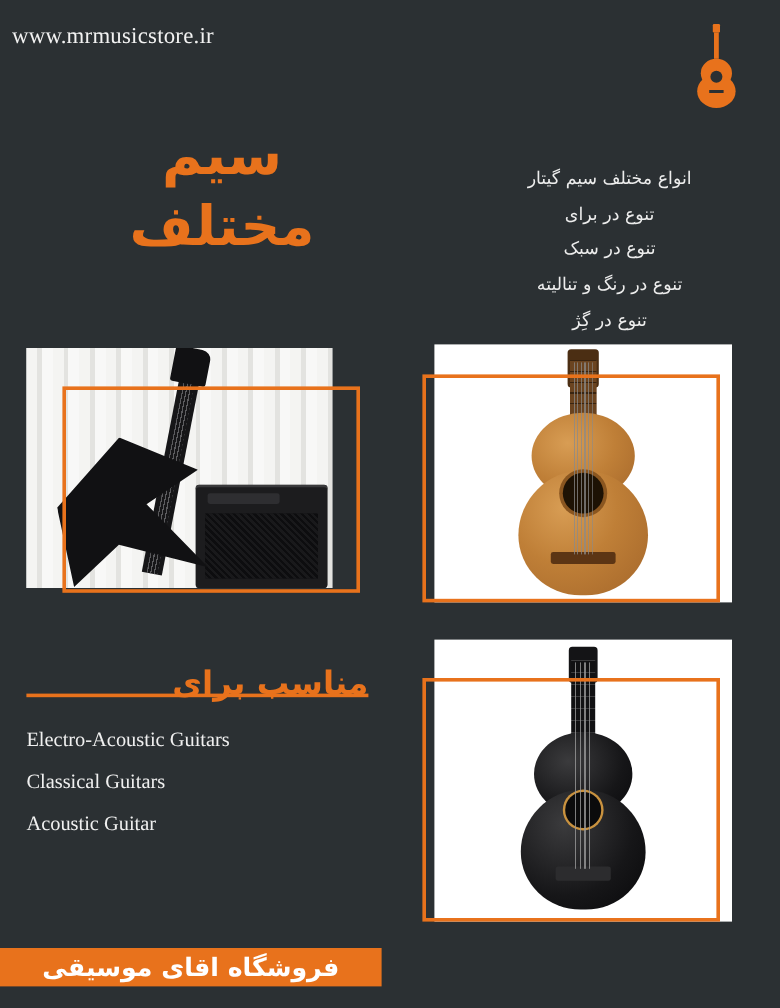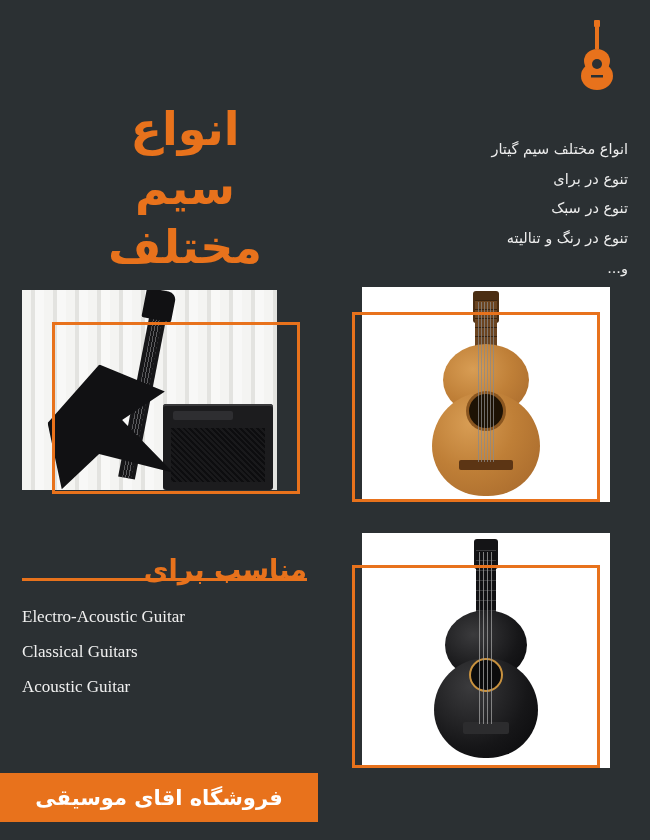--- a/index.html
+++ b/index.html
@@ -52,21 +52,21 @@
   }
   .headline .l1 { display: block; }
   .headline .l2 { display: block; }
 
   
   .features {
     position: absolute;
     right: 22px;
     top: 135px;
     width: 240px;
-    text-align: right;
+    text-align: center;
     direction: rtl;
     color: #ededed;
     font-family: "DejaVu Sans", sans-serif;
     font-size: 14.5px;
     line-height: 2.05;
   }
   .features div { white-space: nowrap; }
 
   
   .photo {
@@ -254,62 +254,63 @@
     color: #f0f0f0;
     font-family: "Liberation Serif", serif;
     font-size: 17px;
     line-height: 2.05;
   }
 
   
   .footer-bar {
     position: absolute;
     left: 0; bottom: 18px;
-    width: 318px; height: 49px;
+    width: 318px; height: 32px;
     background: #e8721c;
     display: flex;
     align-items: center;
     justify-content: center;
   }
   .footer-bar span {
     color: #ffffff;
     direction: rtl;
     font-family: "DejaVu Sans", sans-serif;
     font-weight: bold;
     font-size: 21px;
     letter-spacing: 1px;
   }
 </style>
 </head>
 <body>
 
 <div class="page">
 
+  <div class="site-url">www.mrmusicstore.ir</div>
 
   <div class="logo-icon">
     <svg viewBox="0 0 46 72" width="46" height="72" aria-hidden="true">
       <rect x="20" y="2" width="6" height="7" rx="1" fill="#e8721c"></rect>
       <rect x="21" y="9" width="4" height="22" fill="#e8721c"></rect>
       <ellipse cx="23" cy="43" rx="13" ry="12" fill="#e8721c"></ellipse>
       <ellipse cx="23" cy="58" rx="16" ry="14" fill="#e8721c"></ellipse>
       <circle cx="23" cy="46" r="5" fill="#2b3033"></circle>
       <rect x="17" y="57" width="12" height="2.5" fill="#2b3033"></rect>
     </svg>
   </div>
 
   <div class="headline">
-    <span class="l1">انواع</span>
     <span class="l2">سیم مختلف</span>
   </div>
 
   <div class="features">
     <div>انواع مختلف سیم گیتار</div>
     <div>تنوع در برای</div>
     <div>تنوع در سبک</div>
     <div>تنوع در رنگ و تنالیته</div>
+    <div>تنوع در گِژ</div>
     <div>و...</div>
   </div>
 
   <div class="photo" id="photo-electric">
     <div class="photo-inner">
       <div class="curtain"></div>
       <div class="amp"></div>
       <div class="eg-neck"></div>
       <div class="eg-strings"></div>
       <div class="eg-head"></div>
@@ -341,21 +342,21 @@
       <div class="bg-hole"></div>
       <div class="bg-bridge"></div>
       <div class="bg-strings"></div>
     </div>
   </div>
   <div class="frame" id="frame-black"></div>
 
   <div class="suitable-title">مناسب برای</div>
   <div class="suitable-rule"></div>
   <div class="suitable-list">
-    <div>Electro-Acoustic Guitar</div>
+    <div>Electro-Acoustic Guitars</div>
     <div>Classical Guitars</div>
     <div>Acoustic Guitar</div>
   </div>
 
   <div class="footer-bar">
     <span>فروشگاه  اقای  موسیقی</span>
   </div>
 
 </div>
 

